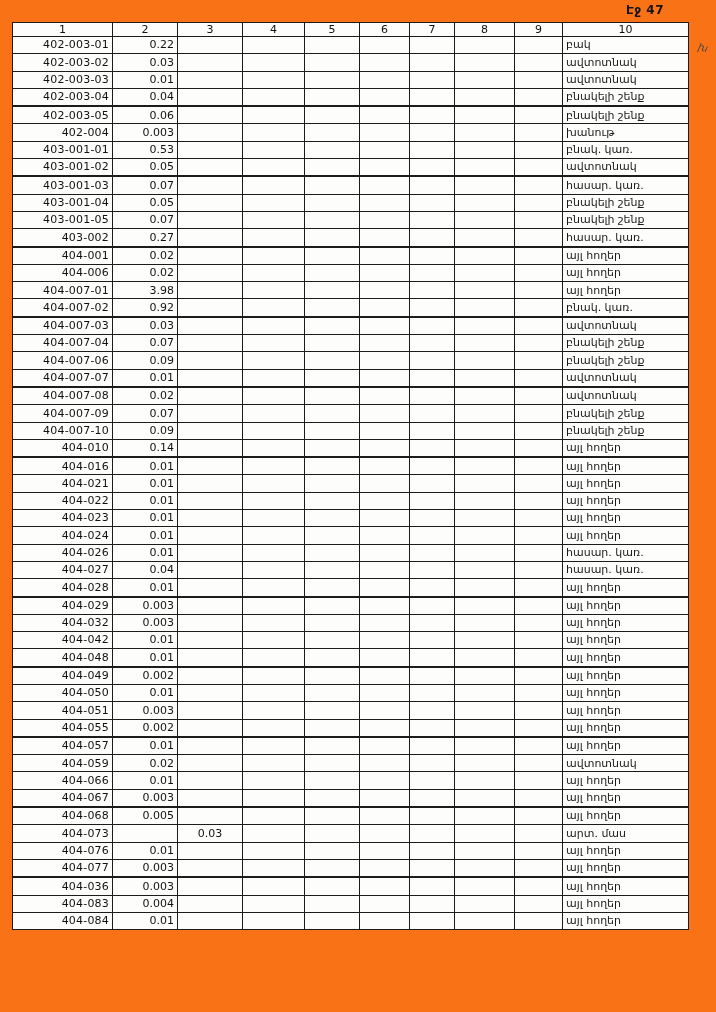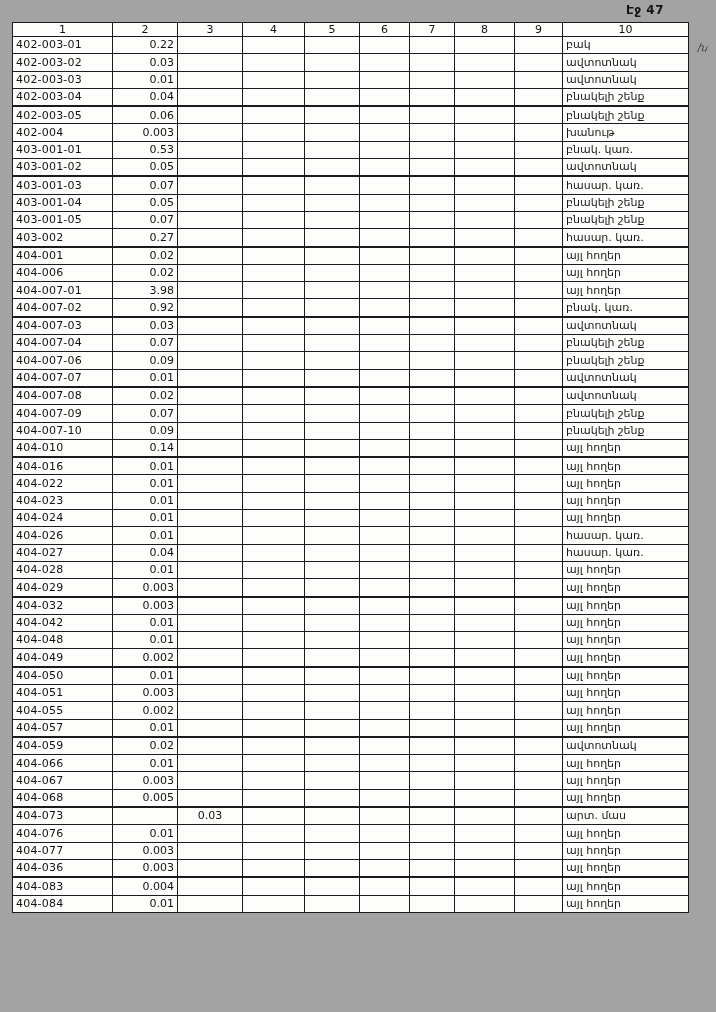--- a/index.html
+++ b/index.html
@@ -11,21 +11,21 @@
     width: 716px;
     height: 1012px;
     position: relative;
     font-family: "DejaVu Sans", sans-serif;
     color: #111;
     overflow: hidden;
   }
   .page {
     position: absolute;
     inset: 0;
-    background: #a3a3a3;
+    background: #f97316;
   }
   .page-label {
     position: absolute;
     top: 3px;
     right: 52px;
     font-size: 12px;
     font-weight: bold;
     letter-spacing: 0.5px;
     color: #151515;
   }
@@ -56,21 +56,21 @@
     line-height: 1.05;
     overflow: hidden;
     white-space: nowrap;
   }
   table.register th {
     height: 13px;
     font-weight: normal;
     text-align: center;
     font-size: 11px;
   }
-  td.col1 { text-align: left; padding-left: 5px; letter-spacing: 0.2px; margin-left: 35px; }
+  td.col1 { text-align: right; padding-left: 5px; letter-spacing: 0.2px; margin-left: 35px; }
   td.col2 { text-align: right; }
   td.col3 { text-align: center; }
   td.col10 { text-align: left; padding-left: 4px; font-size: 10.5px; color: #1a1a1a; }
   
   table.register tr:nth-child(4n) td { border-bottom-width: 2px; }
   table.register tr:nth-child(7n) td { border-bottom-width: 1.2px; }
 </style>
 </head>
 <body>
 
@@ -402,20 +402,32 @@
           <td class="col3"></td>
           <td class="col4"></td>
           <td class="col5"></td>
           <td class="col6"></td>
           <td class="col7"></td>
           <td class="col8"></td>
           <td class="col9"></td>
           <td class="col10">այլ հողեր</td>
         </tr>
         <tr>
+          <td class="col1">404-021</td>
+          <td class="col2">0.01</td>
+          <td class="col3"></td>
+          <td class="col4"></td>
+          <td class="col5"></td>
+          <td class="col6"></td>
+          <td class="col7"></td>
+          <td class="col8"></td>
+          <td class="col9"></td>
+          <td class="col10">այլ հողեր</td>
+        </tr>
+        <tr>
           <td class="col1">404-022</td>
           <td class="col2">0.01</td>
           <td class="col3"></td>
           <td class="col4"></td>
           <td class="col5"></td>
           <td class="col6"></td>
           <td class="col7"></td>
           <td class="col8"></td>
           <td class="col9"></td>
           <td class="col10">այլ հողեր</td>

